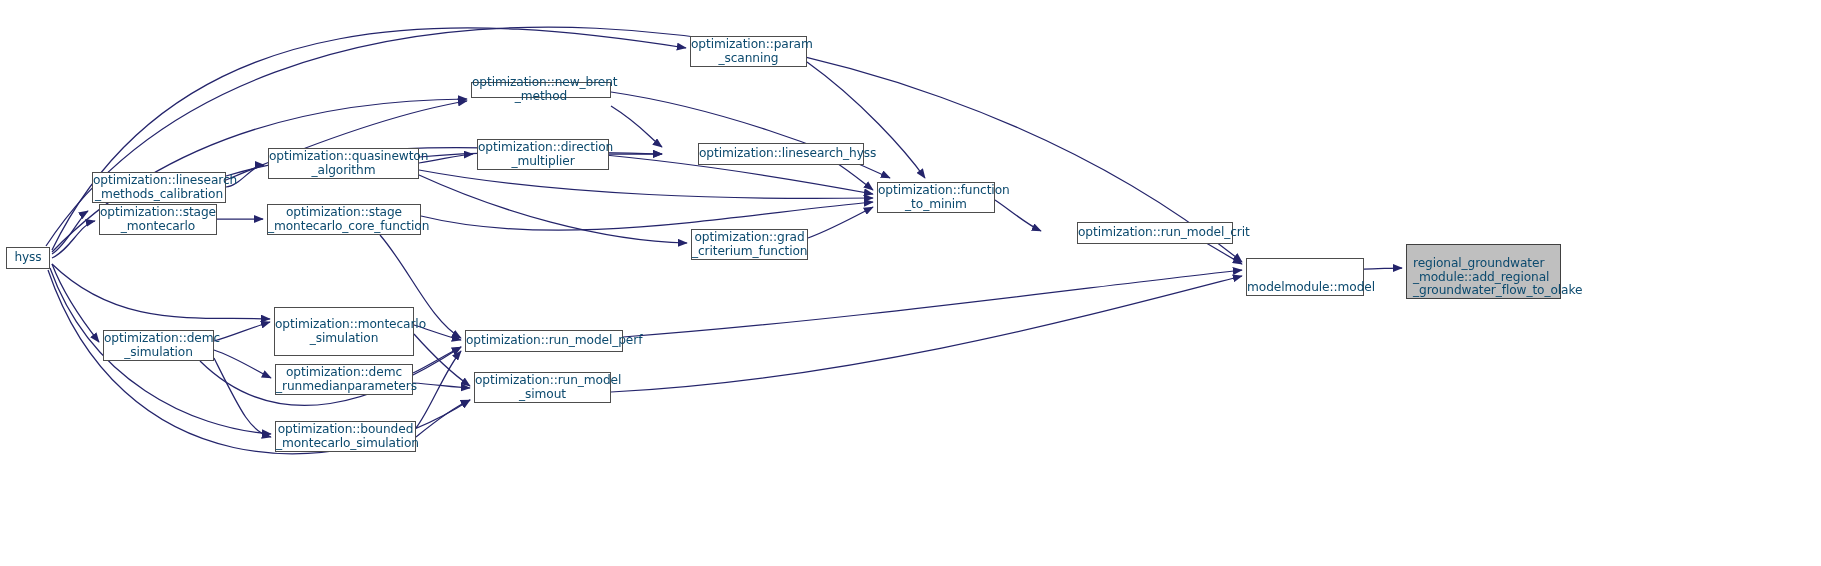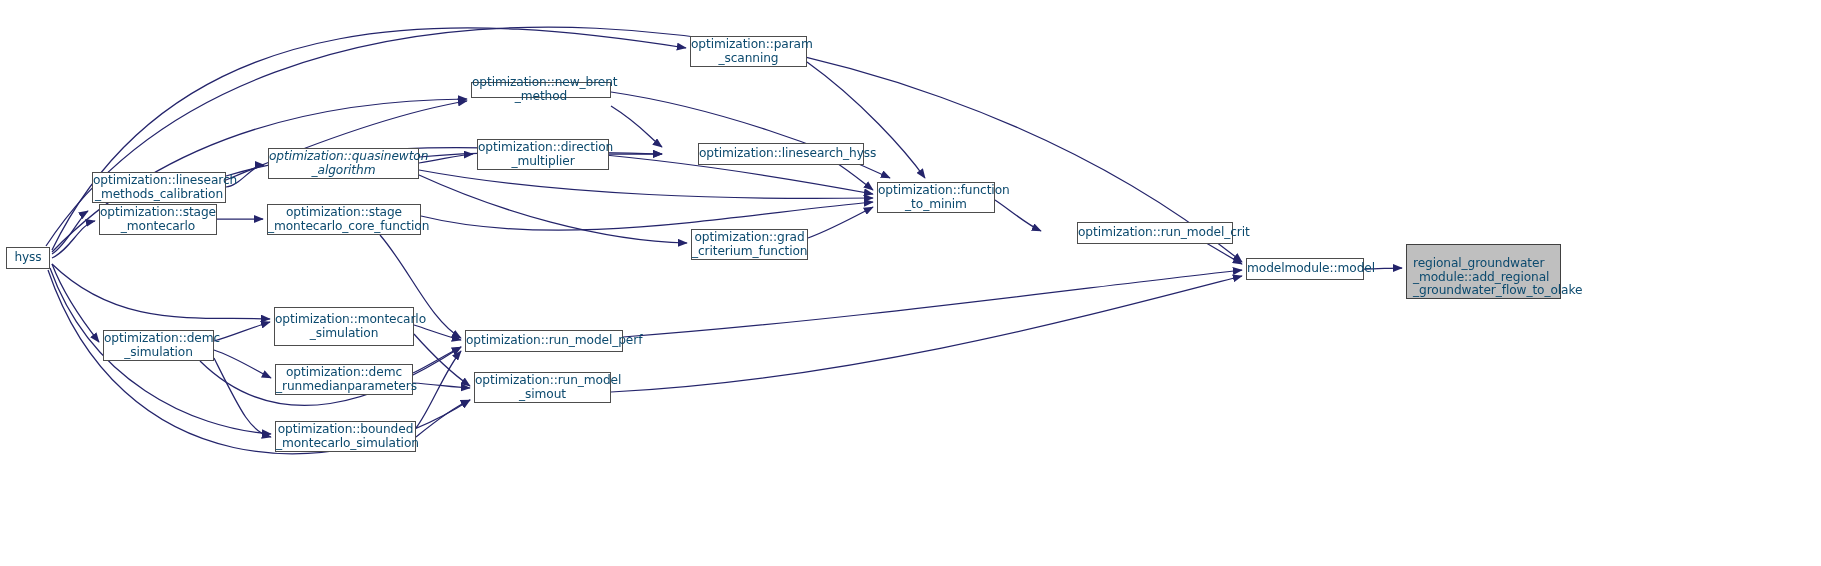--- a/index.html
+++ b/index.html
@@ -67,42 +67,42 @@
         <path d="M1364,269 C1378,269 1390,268 1402,268" marker-end="url(#ah)"></path>
       </g>
   </svg>
 <div class="node" style="left: 6px; top: 247px; width: 44px; height: 22px;"><span>hyss</span></div>
     <div class="node" style="left: 92px; top: 172px; width: 134px; height: 31px;"><span>optimization::linesearch
 _methods_calibration</span></div>
     <div class="node" style="left: 99px; top: 204px; width: 118px; height: 31px;"><span>optimization::stage
 _montecarlo</span></div>
     <div class="node" style="left: 103px; top: 330px; width: 111px; height: 31px;"><span>optimization::demc
 _simulation</span></div>
-    <div class="node" style="left: 268px; top: 148px; width: 151px; height: 31px; font-style: italic;"><span>optimization::quasinewton
+    <div class="node" style="left: 268px; top: 148px; width: 151px; height: 31px;"><span>optimization::quasinewton
 _algorithm</span></div>
     <div class="node" style="left: 267px; top: 204px; width: 154px; height: 31px;"><span>optimization::stage
 _montecarlo_core_function</span></div>
-    <div class="node" style="left: 274px; top: 307px; width: 140px; height: 39px;"><span>optimization::montecarlo
+    <div class="node" style="left: 274px; top: 307px; width: 140px; height: 49px;"><span>optimization::montecarlo
 _simulation</span></div>
     <div class="node" style="left: 275px; top: 364px; width: 138px; height: 31px;"><span>optimization::demc
 _runmedianparameters</span></div>
     <div class="node" style="left: 275px; top: 421px; width: 141px; height: 31px;"><span>optimization::bounded
 _montecarlo_simulation</span></div>
     <div class="node" style="left: 471px; top: 82px; width: 140px; height: 16px; justify-content: center;"><span>optimization::new_brent
 _method</span></div>
     <div class="node" style="left: 477px; top: 139px; width: 132px; height: 31px;"><span>optimization::direction
 _multiplier</span></div>
     <div class="node" style="left: 691px; top: 229px; width: 117px; height: 31px;"><span>optimization::grad
 _criterium_function</span></div>
     <div class="node" style="left: 690px; top: 36px; width: 117px; height: 31px;"><span>optimization::param
 _scanning</span></div>
     <div class="node" style="left: 666px; top: 143px; width: 166px; height: 22px; margin-left: 32px;"><span>optimization::linesearch_hyss</span></div>
     <div class="node" style="left: 877px; top: 182px; width: 118px; height: 31px;"><span>optimization::function
 _to_minim</span></div>
     <div class="node" style="left: 465px; top: 330px; width: 158px; height: 22px;"><span>optimization::run_model_perf</span></div>
     <div class="node" style="left: 474px; top: 372px; width: 137px; height: 31px;"><span>optimization::run_model
 _simout</span></div>
     <div class="node" style="left: 1045px; top: 222px; width: 156px; height: 22px; margin-left: 32px;"><span>optimization::run_model_crit</span></div>
-    <div class="node" style="left: 1246px; top: 258px; width: 118px; height: 22px;"><span>modelmodule::model</span></div>
+    <div class="node" style="left: 1246px; top: 258px; width: 118px; height: 38px; align-items: flex-end;"><span>modelmodule::model</span></div>
     <div class="node highlight" style="left: 1406px; top: 244px; width: 155px; height: 55px; align-items: flex-end;"><span>regional_groundwater
 _module::add_regional
 _groundwater_flow_to_olake</span></div>
   </div>
 
 </body></html>

